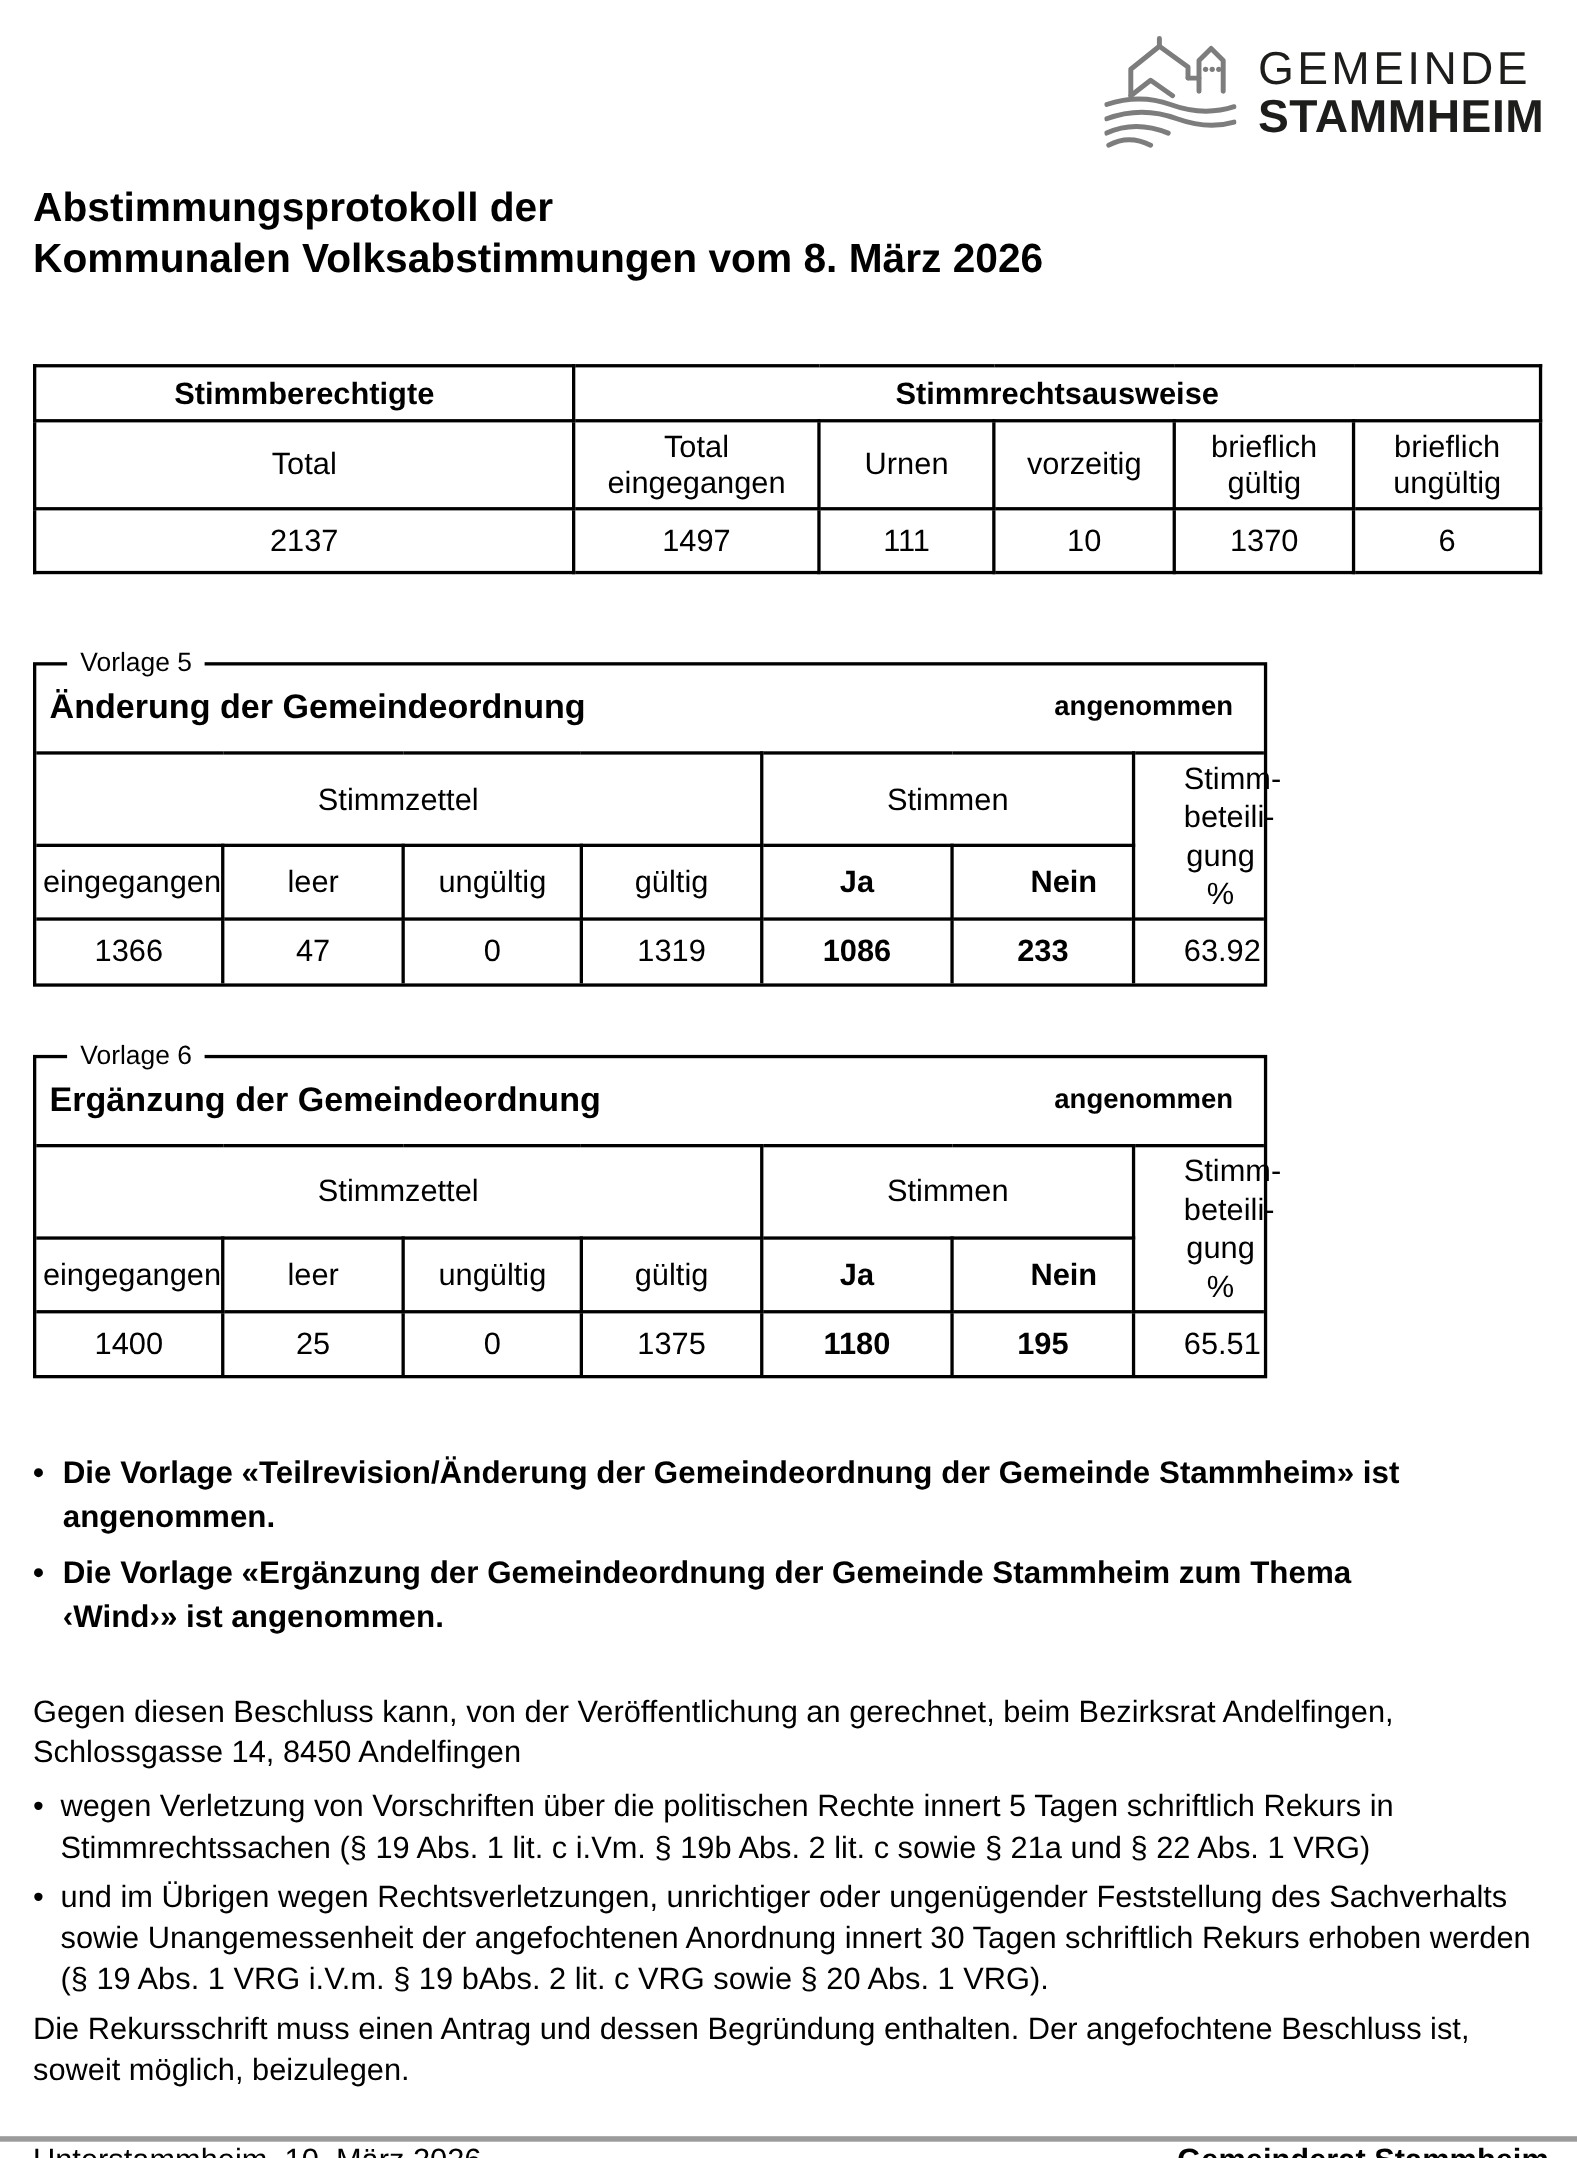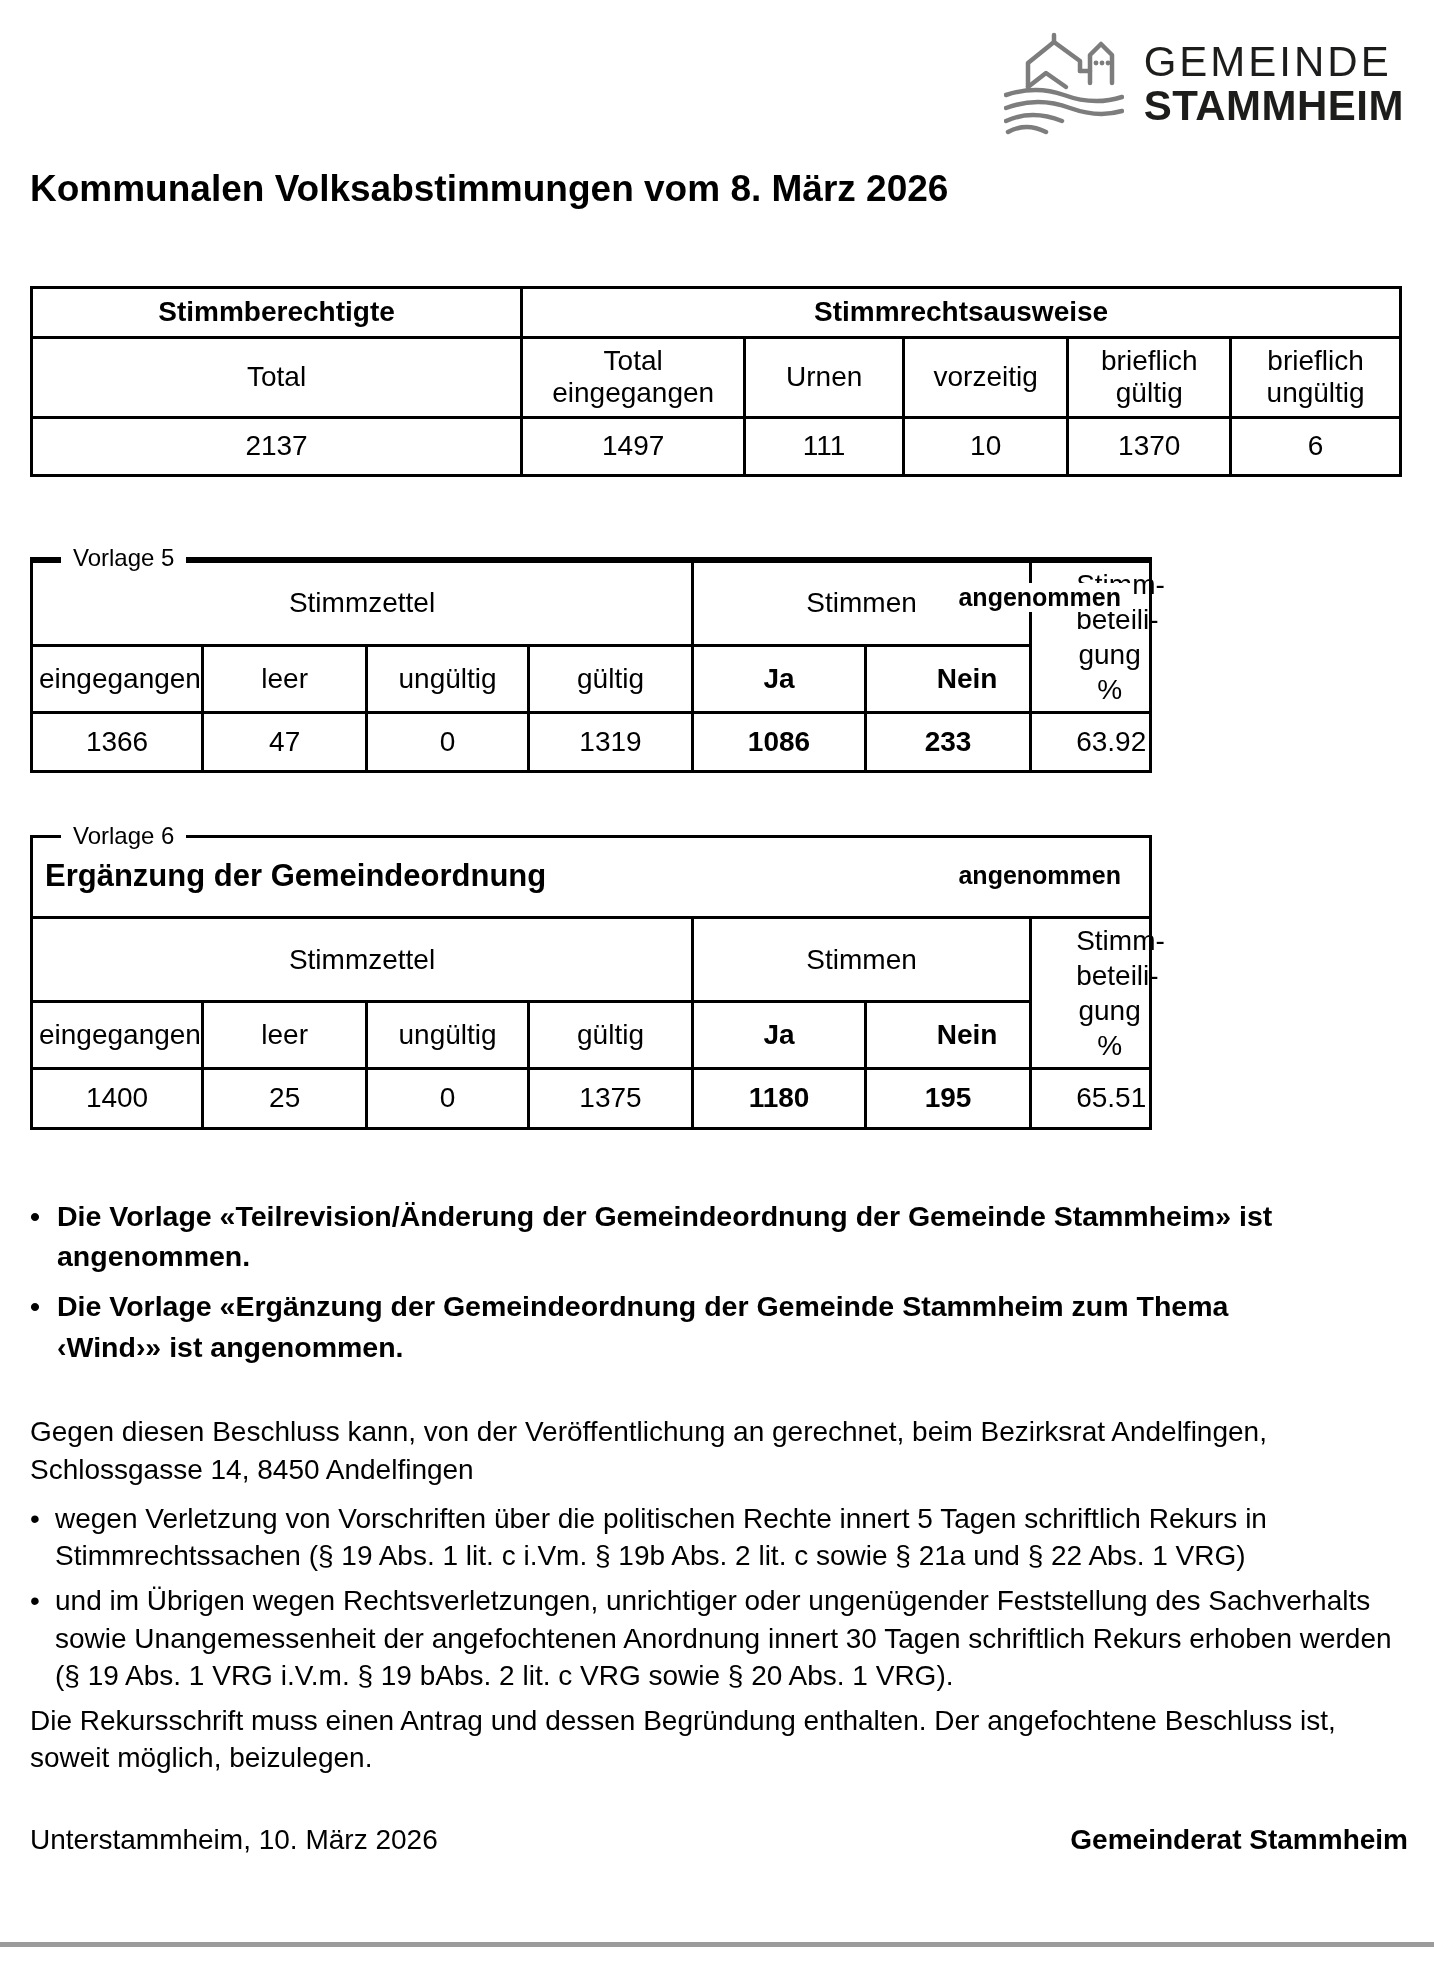--- a/index.html
+++ b/index.html
@@ -97,20 +97,21 @@
         </svg>
       </span>
       <span class="logo-text">
         <span class="logo-line1">GEMEINDE</span>
         <span class="logo-line2">STAMMHEIM</span>
       </span>
     </div>
   </div>
 
   <div class="doc-title">
+    <div>Abstimmungsprotokoll der</div>
     <div>Kommunalen Volksabstimmungen vom 8. März 2026</div>
   </div>
 
   <table class="summary-table">
     <colgroup>
       <col style="width:35.8%">
         <col style="width:16.3%">
         <col style="width:11.6%">
       <col style="width:12.0%">
         <col style="width:11.9%">
@@ -139,20 +140,21 @@
       <td>10</td>
       <td>1370</td>
       <td>6</td>
     </tr>
   </tbody>
     </table>
 
   <div class="vorlage-box box1">
     <span class="box-label">Vorlage 5</span>
     <span class="box-status">angenommen</span>
+    <div class="box-title">Änderung der Gemeindeordnung</div>
     <table class="v-table">
       <colgroup>
         <col style="width:15.2%">
           <col style="width:14.7%">
           <col style="width:14.5%">
           <col style="width:14.7%">
         <col style="width:15.5%">
           <col style="width:14.8%">
           <col style="width:10.6%">
       </colgroup>

